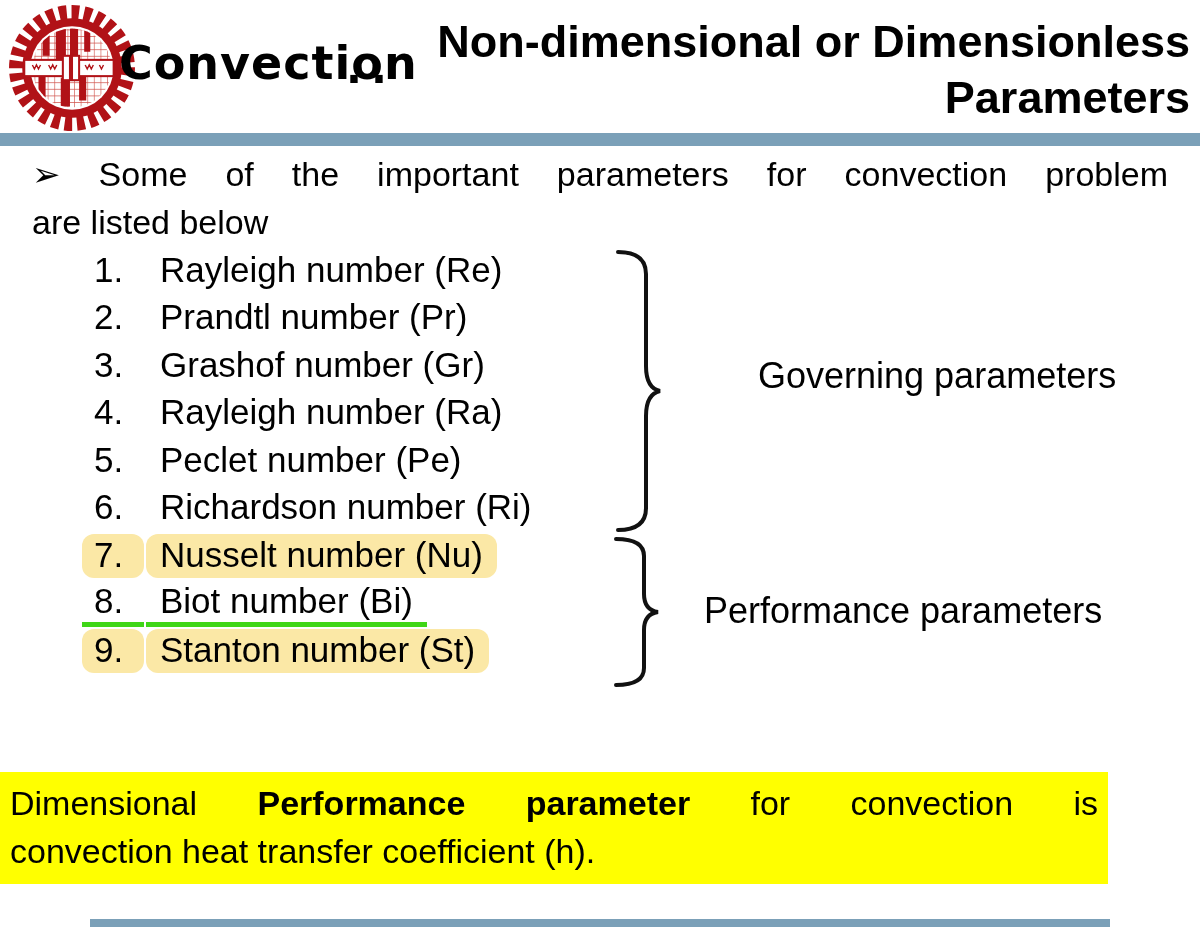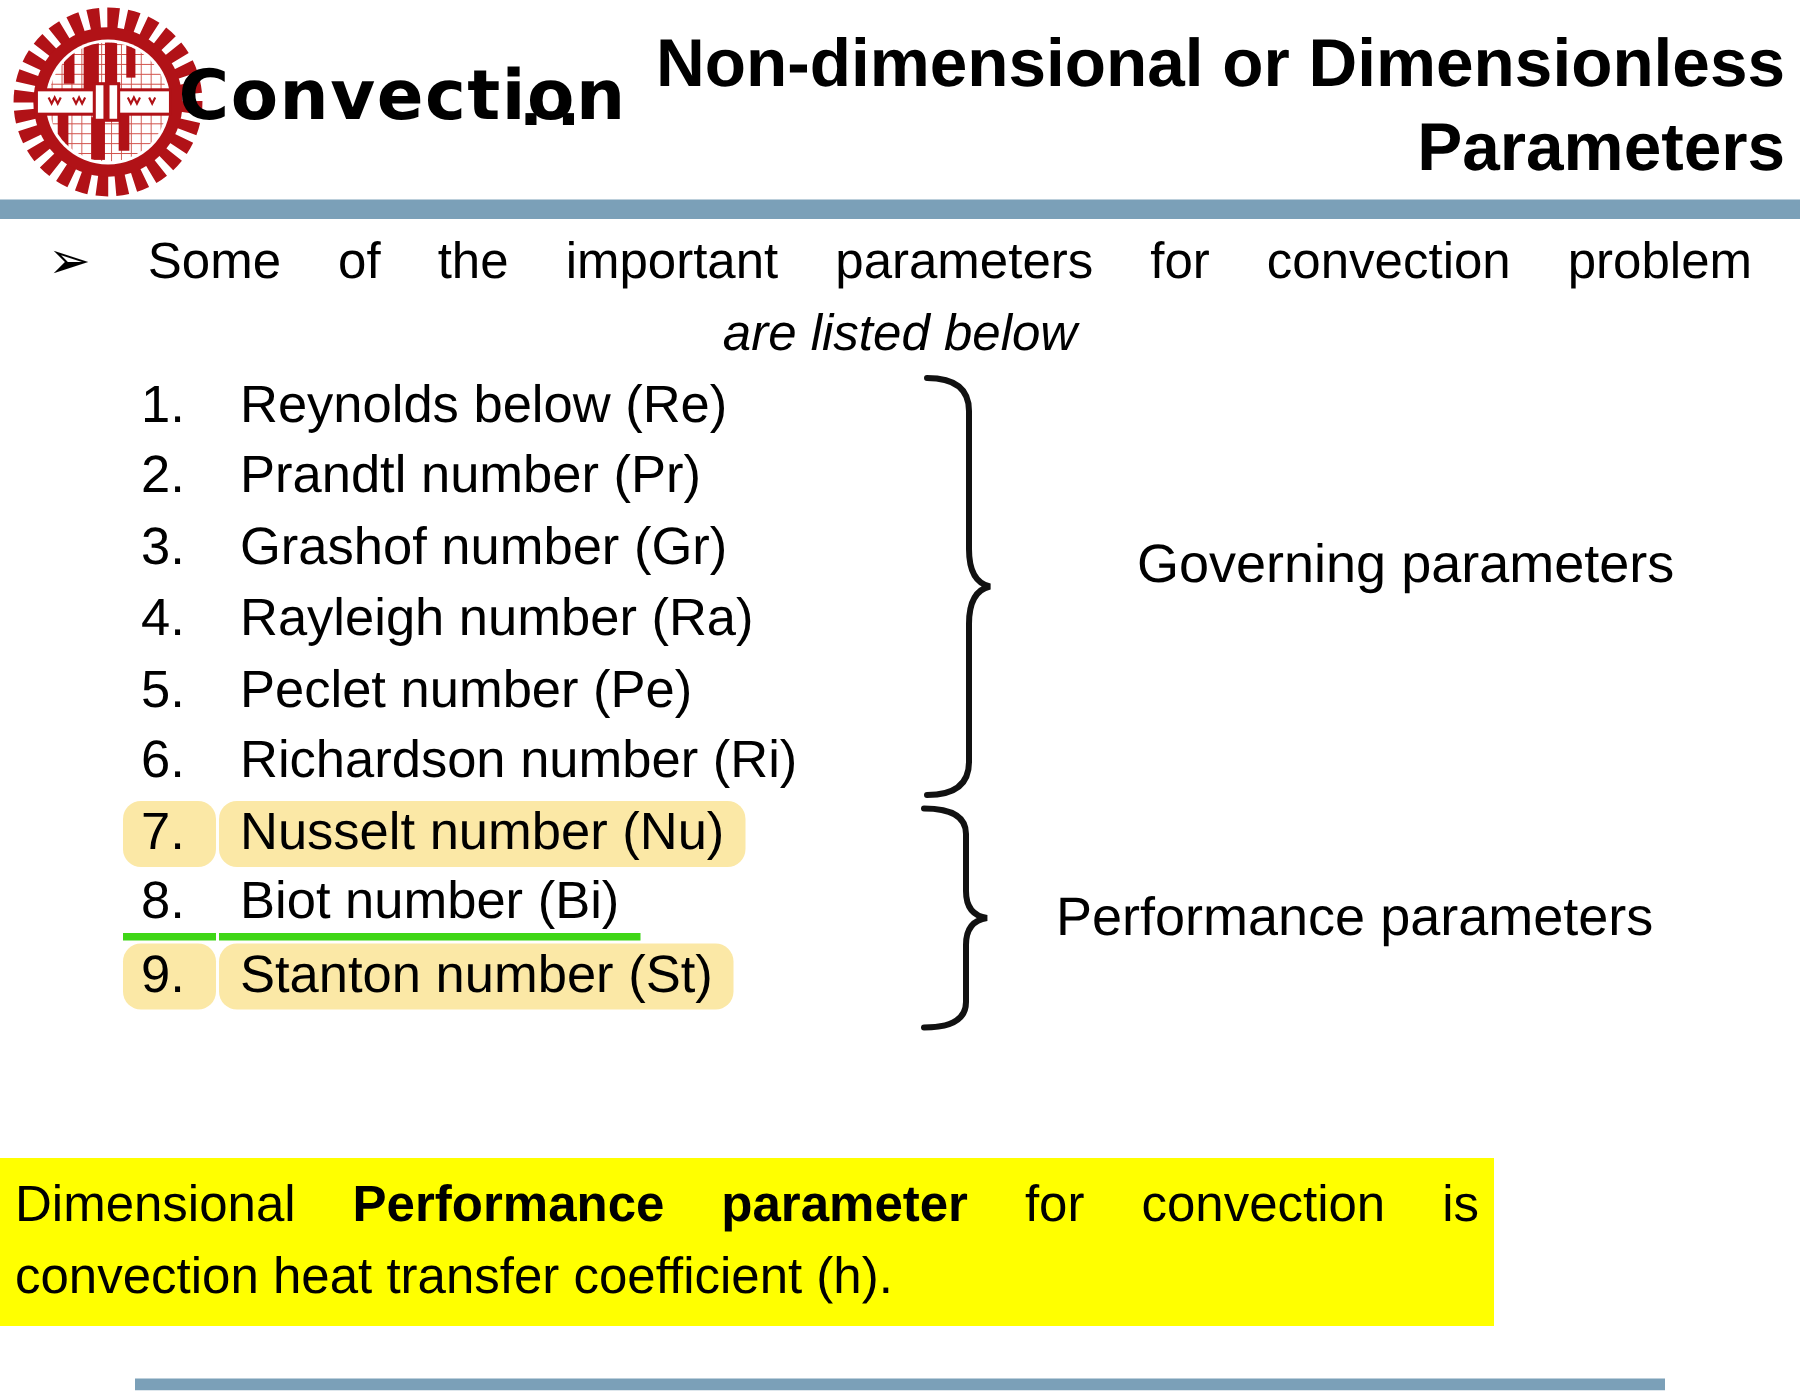--- a/index.html
+++ b/index.html
@@ -21,21 +21,21 @@
   }
   .title{
     position:absolute;left:375px;top:14px;width:815px;
     text-align:right;font-weight:700;font-size:45px;line-height:56px;
   }
   .header-bar{position:absolute;left:0;top:133px;width:1200px;height:13px;background:#7BA0B8;}
 
   
   .intro{position:absolute;left:32px;top:150px;width:1136px;font-size:34px;line-height:48px;}
   .intro .jline{text-align:justify;text-align-last:justify;}
-  .intro .lline{text-align:center;font-style:italic;}
+  .intro .lline{text-align:left;}
 
   
   .nlist{position:absolute;left:82px;top:247px;}
   .row{height:47.5px;display:flex;align-items:center;font-size:35px;white-space:nowrap;}
   .num{
     display:inline-block;width:62px;box-sizing:border-box;
     padding:1px 0 3px 12px;margin-right:16px;line-height:40px;
   }
   .lbl{display:inline-block;padding:1px 14px 3px;margin-left:-14px;line-height:40px;}
   .hl .num,.hl .lbl{background:#FBE8A6;border-radius:12px;}
@@ -44,21 +44,21 @@
   
   .bracket{position:absolute;left:600px;}
   .bracket.b1{top:248px;}
   .bracket.b2{top:536px;}
   .bracket-label{position:absolute;font-size:36px;white-space:nowrap;}
   .gov-label{left:710px;top:355px;margin-left:48px;}
   .perf-label{left:704px;top:590px;}
 
   
   .note{
-    position:absolute;left:0;top:772px;width:996px;height:112px;
+    position:absolute;left:0;top:772px;width:1108px;height:112px;
     box-sizing:border-box;background:#FFFF00;padding:7px 10px 0 10px;
     font-size:34px;line-height:48px;
   }
   .note .jline{text-align:justify;text-align-last:justify;}
   .note b{font-weight:700;}
 
   
   .footer-bar{position:absolute;left:90px;top:919px;width:1020px;height:8px;background:#7BA0B8;}
 </style>
 </head>
@@ -109,21 +109,21 @@
   <div class="jline">
     <span>➢</span>
     <span>Some of the important parameters for convection problem</span>
   </div>
   <div class="lline">are listed below</div>
 </div>
 
 <div class="nlist">
   <div class="row">
     <span class="num">1.</span>
-    <span class="lbl">Reynolds below (Re)</span>
+    <span class="lbl">Rayleigh number (Re)</span>
   </div>
   <div class="row">
     <span class="num">2.</span>
     <span class="lbl">Prandtl number (Pr)</span>
   </div>
   <div class="row">
     <span class="num">3.</span>
     <span class="lbl">Grashof number (Gr)</span>
   </div>
   <div class="row">

